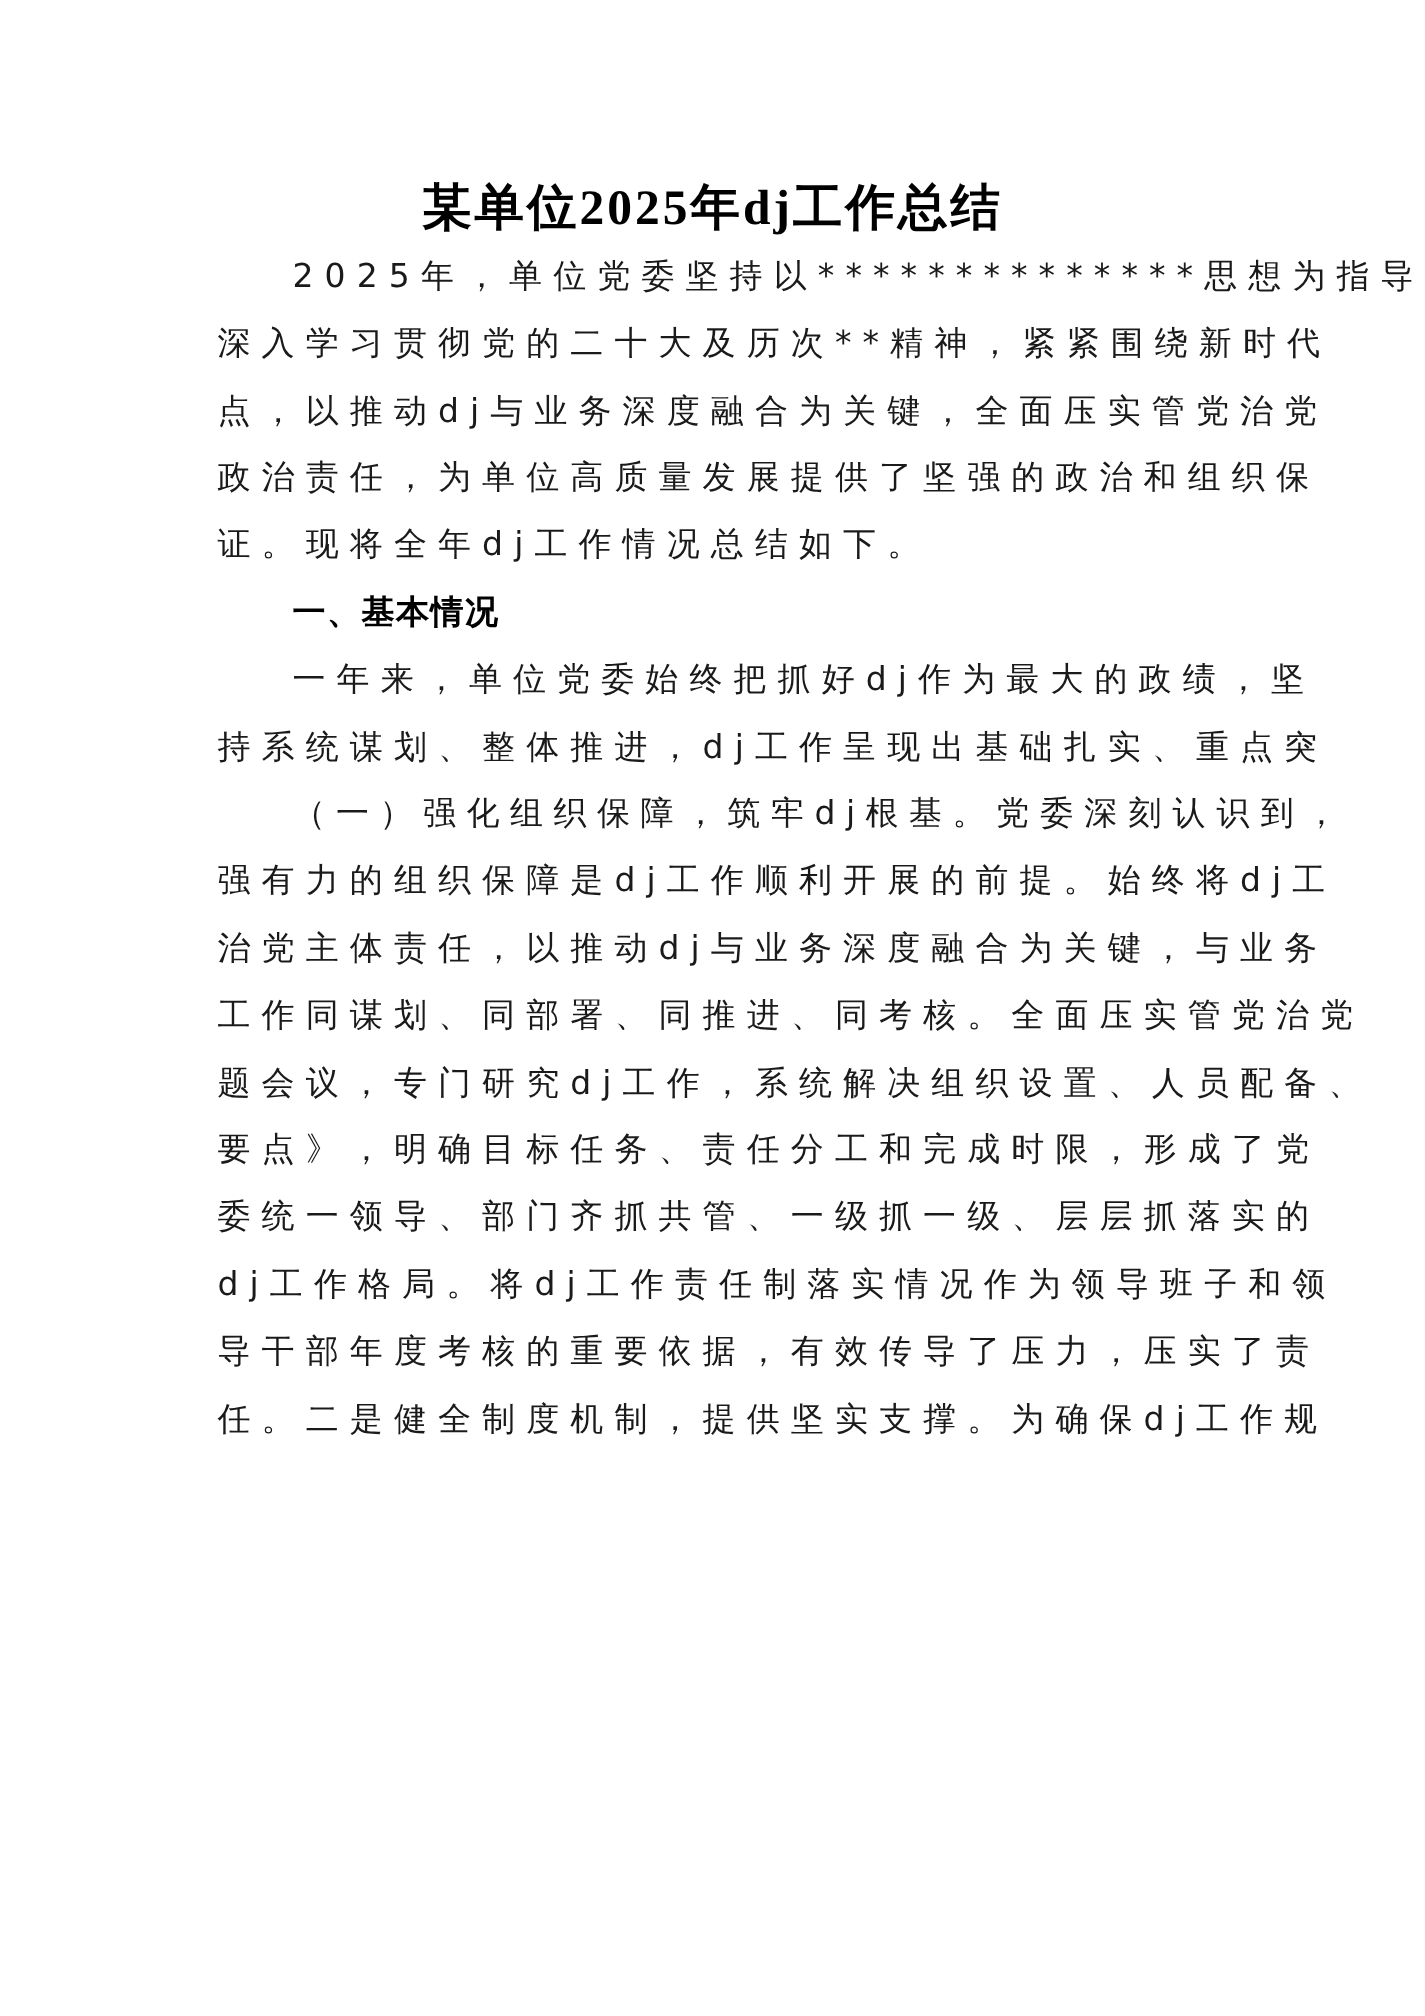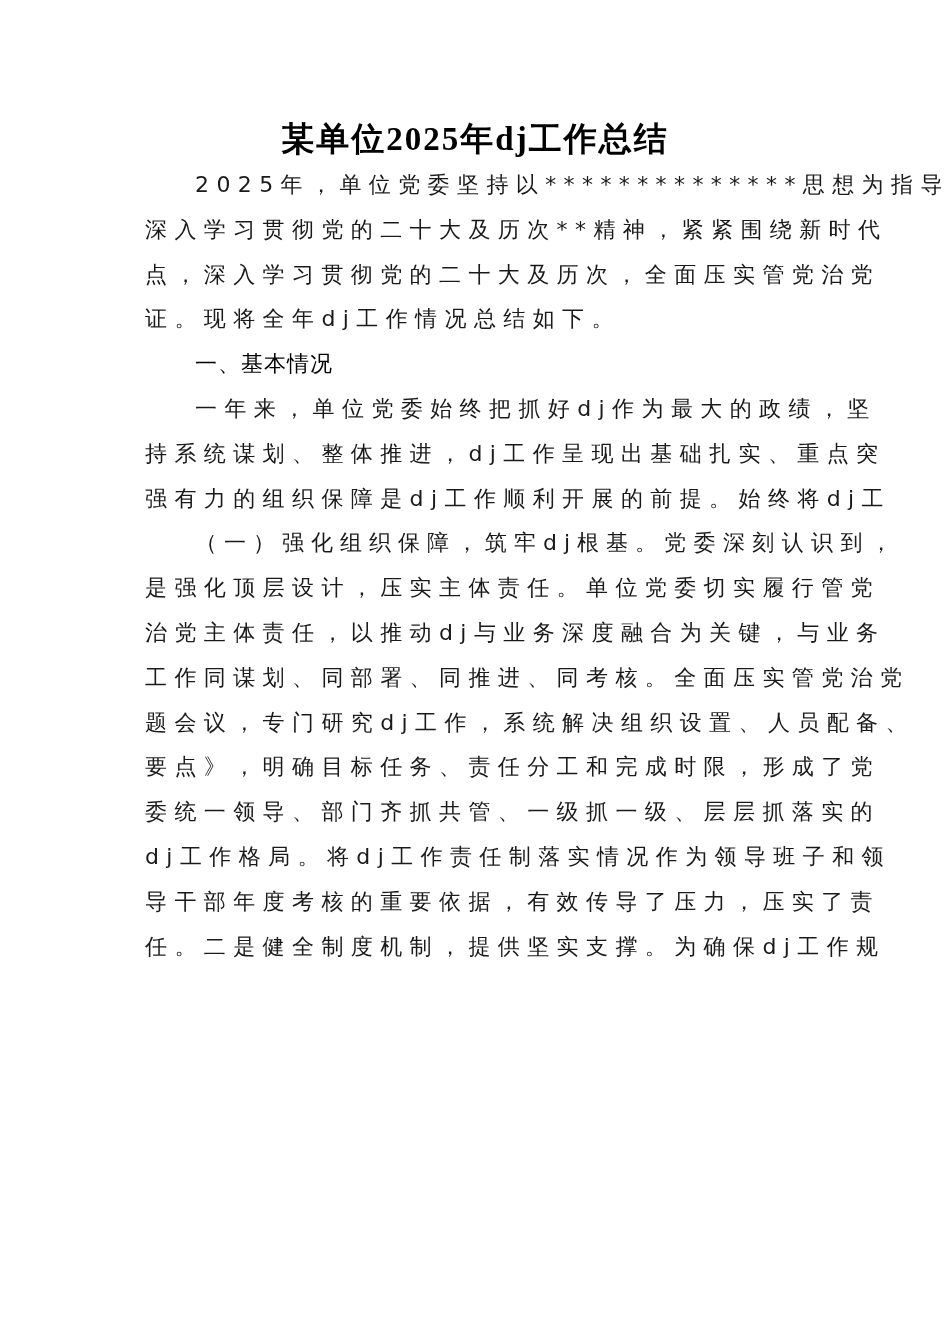--- a/index.html
+++ b/index.html
@@ -48,53 +48,53 @@
       line-height: 44.8px;
       font-size: 22px;
       letter-spacing: 7.4px;
       white-space: nowrap;
       font-family: "DejaVu Sans", "Liberation Sans", sans-serif;
       font-weight: normal;
       color: #1a1a1a;
     }
     .indent { padding-left: 50px; }
     .heading {
-      font-weight: normal;
+      font-weight: bold;
       letter-spacing: 1px;
       color: #000;
     }
     .subheading-lead {
       letter-spacing: 7px;
     }
   </style>
 </head>
 <body>
 
 <div class="page">
   <h1 class="title">某单位2025年dj工作总结</h1>
 
   <div class="body">
     <div>
       <div class="line indent">2025年，单位党委坚持以**************思想为指导，</div>
       <div class="line">深入学习贯彻党的二十大及历次**精神，紧紧围绕新时代</div>
-      <div class="line">点，深入学习贯彻党的二十大及历次，全面压实管党治党</div>
+      <div class="line">点，以推动dj与业务深度融合为关键，全面压实管党治党</div>
+      <div class="line">政治责任，为单位高质量发展提供了坚强的政治和组织保</div>
       <div class="line">证。现将全年dj工作情况总结如下。</div>
     </div>
 
     <div class="line indent heading">一、基本情况</div>
 
     <div>
       <div class="line indent">一年来，单位党委始终把抓好dj作为最大的政绩，坚</div>
       <div class="line">持系统谋划、整体推进，dj工作呈现出基础扎实、重点突</div>
     </div>
 
     <div>
+      <div class="line indent"><span class="subheading-lead">（一）强化组织保障，筑牢dj根基。</span><span>党委深刻认识到，</span></div>
       <div class="line">强有力的组织保障是dj工作顺利开展的前提。始终将dj工</div>
-      <div class="line indent"><span class="subheading-lead">（一）强化组织保障，筑牢dj根基。</span><span>党委深刻认识到，</span></div>
-      <div class="line">是强化顶层设计，压实主体责任。单位党委切实履行管党</div>
       <div class="line">治党主体责任，以推动dj与业务深度融合为关键，与业务</div>
       <div class="line">工作同谋划、同部署、同推进、同考核。全面压实管党治党</div>
       <div class="line">题会议，专门研究dj工作，系统解决组织设置、人员配备、</div>
       <div class="line">要点》，明确目标任务、责任分工和完成时限，形成了党</div>
       <div class="line">委统一领导、部门齐抓共管、一级抓一级、层层抓落实的</div>
       <div class="line">dj工作格局。将dj工作责任制落实情况作为领导班子和领</div>
       <div class="line">导干部年度考核的重要依据，有效传导了压力，压实了责</div>
       <div class="line">任。二是健全制度机制，提供坚实支撑。为确保dj工作规</div>
     </div>
   </div>

